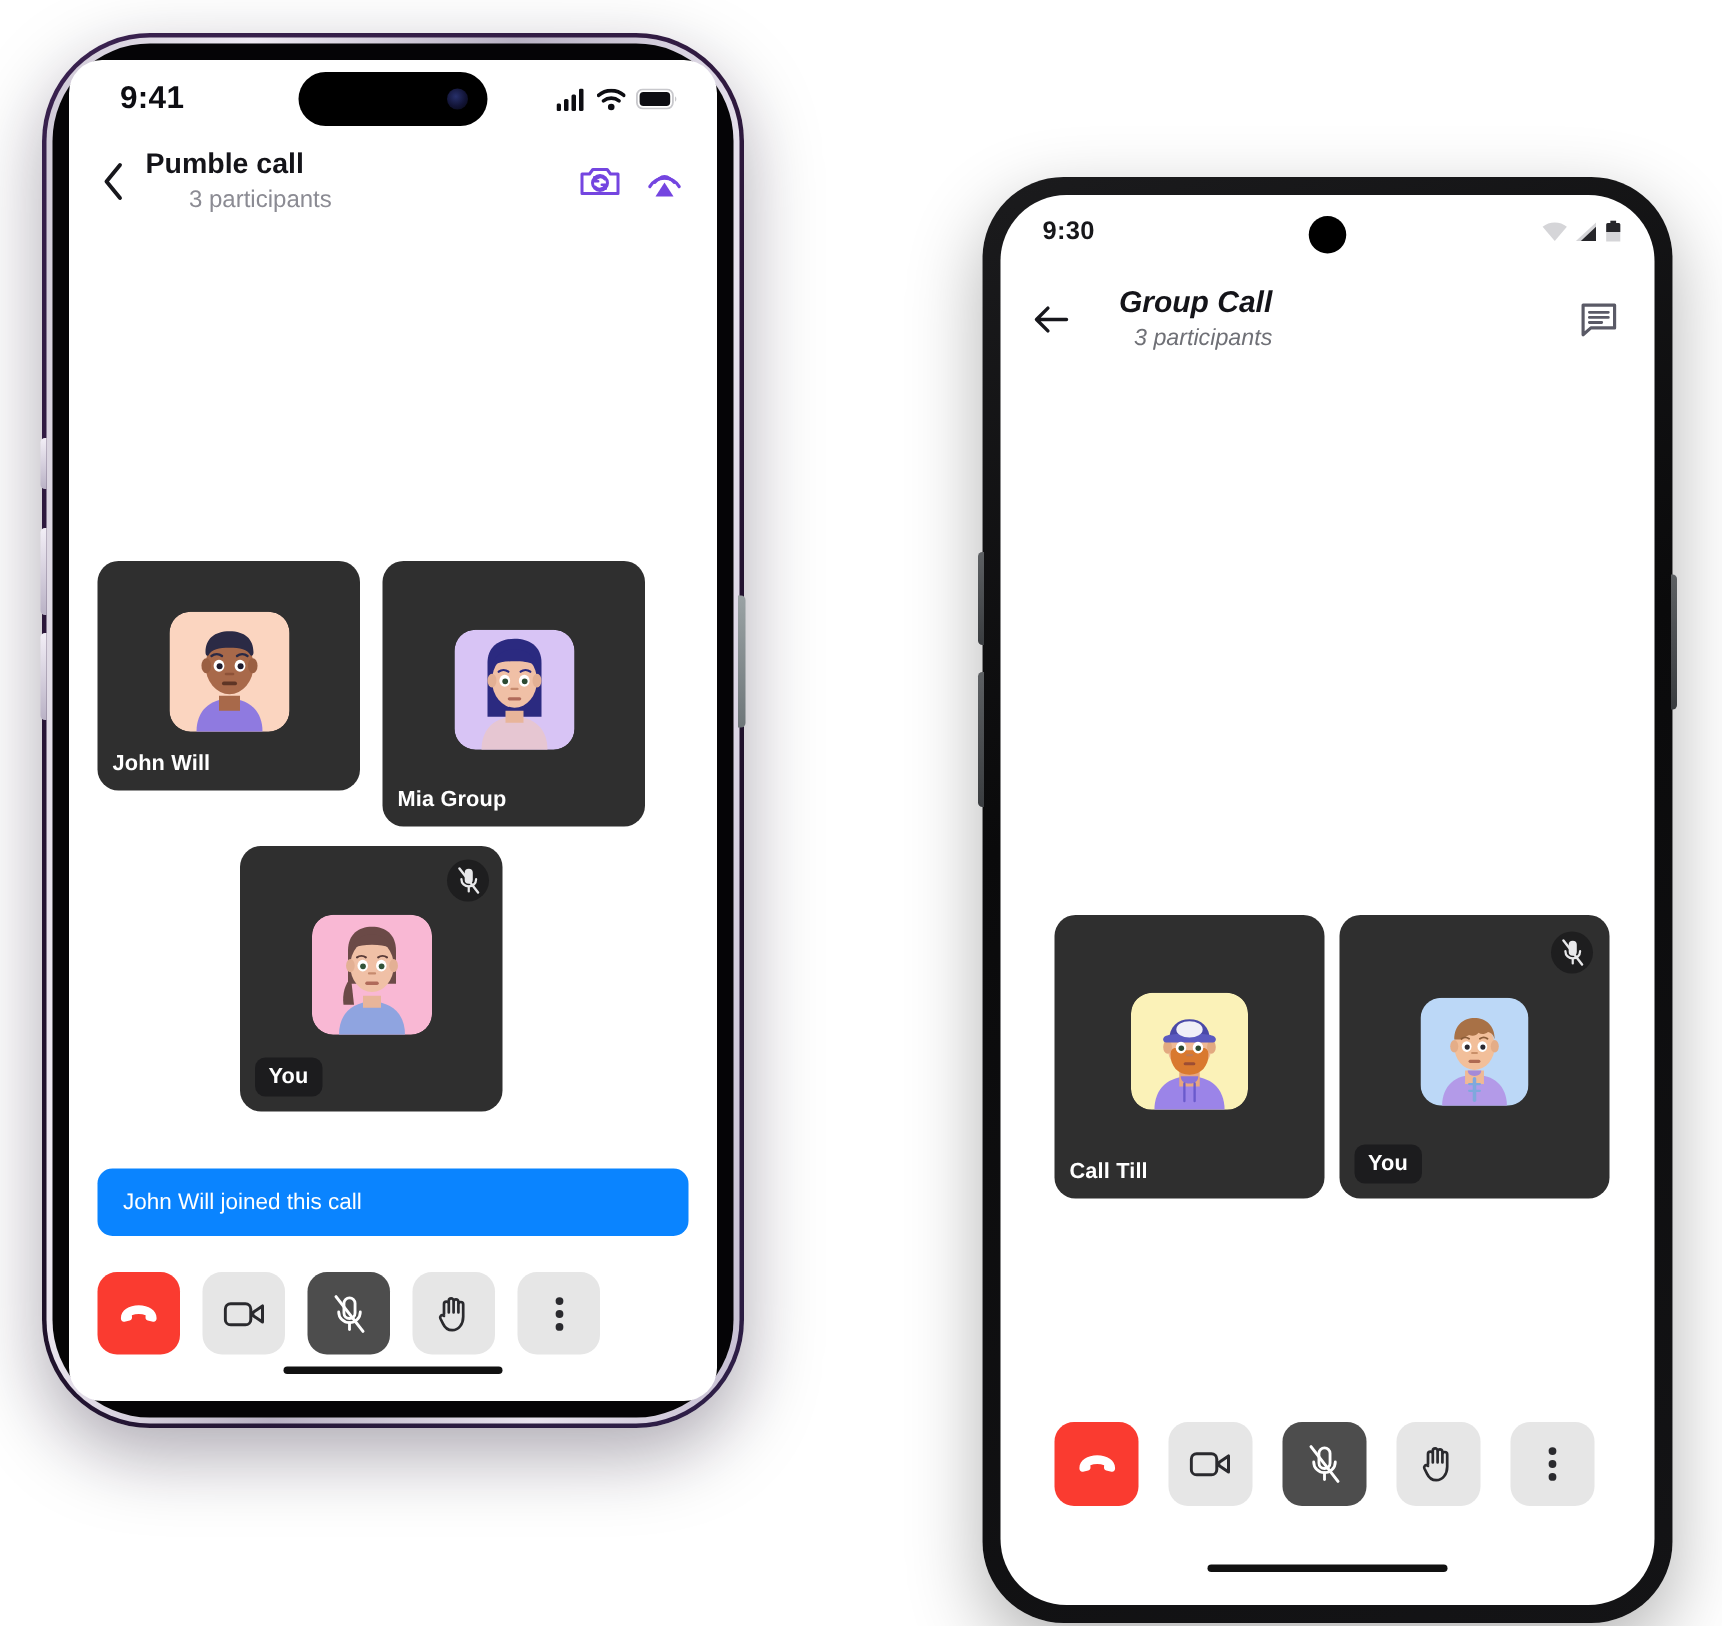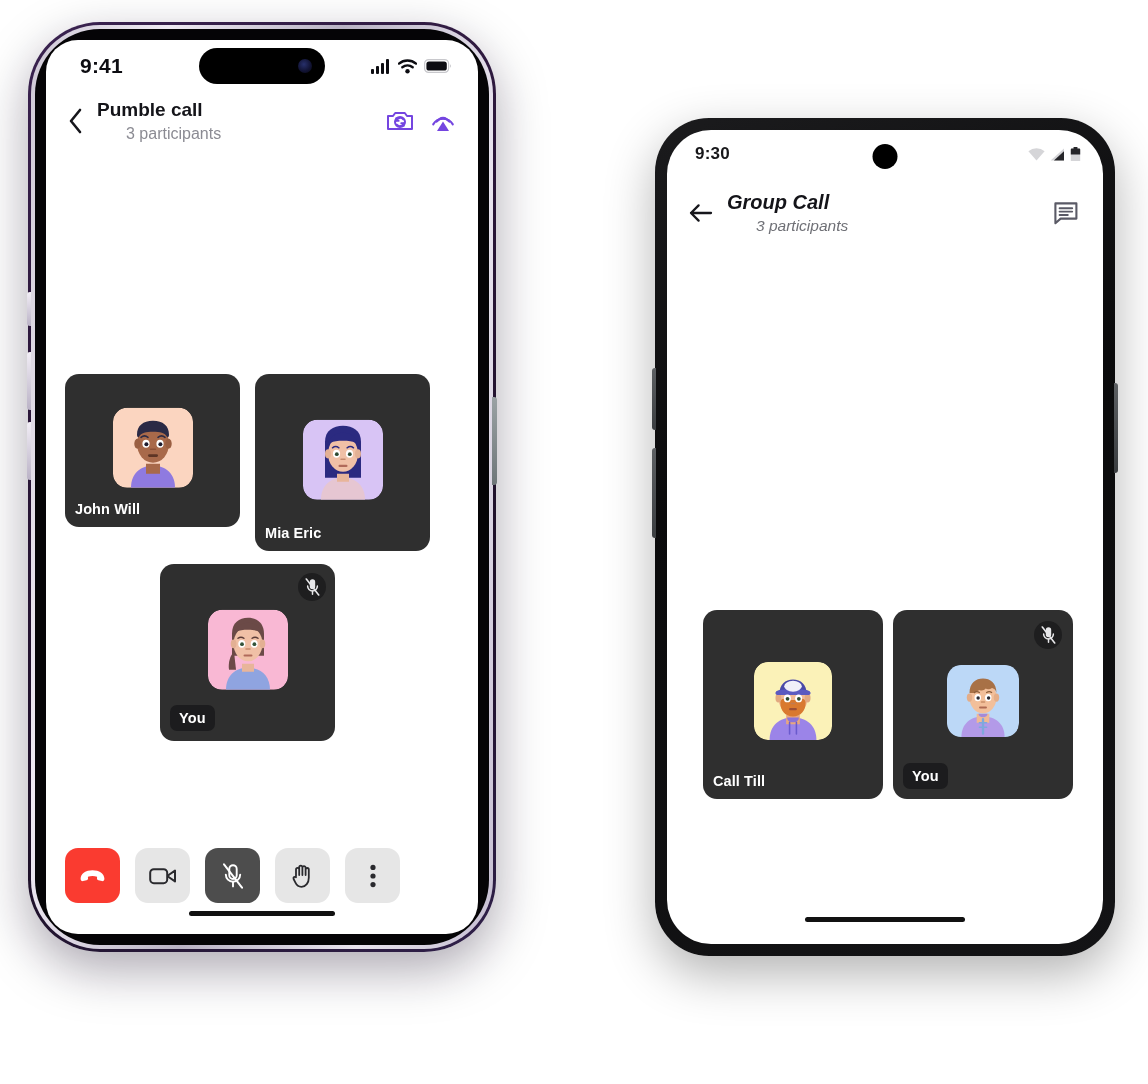--- a/index.html
+++ b/index.html
@@ -25,38 +25,39 @@
     border-radius: 69px;
     background: linear-gradient(100deg,#cfc9d6 0%, #efeaf3 22%, #b9b2c4 50%, #e8e3ee 78%, #c6bfd2 100%);
   }
   .iphone-black {
     position: absolute; inset: 7px;
     border-radius: 65px;
     background: #050406;
   }
   .iphone-screen {
     position: absolute; left: 18px; top: 18px; right: 18px; bottom: 18px;
-    border-radius: 32px;
+    border-radius: 22px;
     background: #ffffff;
     overflow: hidden;
   }
   .btn-side { position: absolute; background: linear-gradient(180deg,#f2eef6,#bab2c6); }
   .ip-silent { left: -1px; top: 270px; width: 4px; height: 34px; border-radius: 3px 0 0 3px; }
   .ip-volup  { left: -1px; top: 330px; width: 4px; height: 58px; border-radius: 3px 0 0 3px; }
   .ip-voldn  { left: -1px; top: 400px; width: 4px; height: 58px; border-radius: 3px 0 0 3px; }
   .ip-power  { right: -1px; top: 375px; width: 5px; height: 88px; border-radius: 0 3px 3px 0;
                background: linear-gradient(180deg,#9aa2a4,#6e7679); }
 
   
   .android {
     position: absolute; left: 655px; top: 118px;
-    width: 460px; height: 838px;
+    width: 460px; height: 964px;
     border-radius: 54px;
     background: linear-gradient(160deg,#1b1b1d 0%, #0a0a0b 40%, #141416 100%);
     box-shadow: 0 18px 50px rgba(0,0,0,.3);
+    text-align: right;
   }
   .android-screen {
     position: absolute; left: 12px; top: 12px; right: 12px; bottom: 12px;
     border-radius: 44px; background: #ffffff; overflow: hidden;
   }
   .an-btn { position: absolute; background: linear-gradient(180deg,#5d6063,#3a3d40); }
   .an-voldn { left: -3px; top: 250px; width: 4px; height: 62px; border-radius: 3px 0 0 3px; }
   .an-volup { left: -3px; top: 330px; width: 4px; height: 90px; border-radius: 3px 0 0 3px; }
   .an-power { right: -3px; top: 265px; width: 4px; height: 90px; border-radius: 0 3px 3px 0; }
 
@@ -235,21 +236,21 @@
               <path d="M24 30c0-11 7-17 16-17s16 6 16 17c0-7-5-9-16-9s-16 2-16 9z" fill="#2b2a80"></path>
               <ellipse cx="33.5" cy="34" rx="3.6" ry="4" fill="#fff"></ellipse>
               <ellipse cx="46.5" cy="34" rx="3.6" ry="4" fill="#fff"></ellipse>
               <circle cx="33.8" cy="34.4" r="1.9" fill="#2c4a32"></circle>
               <circle cx="46.8" cy="34.4" r="1.9" fill="#2c4a32"></circle>
               <path d="M29.5 28c1.8-1.4 4.5-1.4 6.4 0M44.1 28c1.9-1.4 4.6-1.4 6.4 0" stroke="#2b2a80" stroke-width="1.5" fill="none" stroke-linecap="round"></path>
               <path d="M38 39.5h4" stroke="#c68a6e" stroke-width="1.5" stroke-linecap="round"></path>
               <rect x="35.5" y="45" width="9" height="2.2" rx="1.1" fill="#b06a5a"></rect>
             </svg>
           </div>
-          <div class="tile-name">Mia Eric</div>
+          <div class="tile-name">Mia Group</div>
         </div>
 
         <div class="tile" style="left:114px; top:420px; width:175px; height:177px;">
           <div class="mute-badge">
             <svg width="15" height="18" viewBox="0 0 15 18">
               <path d="M7.5 1.2a2.7 2.7 0 0 1 2.7 2.7v4.6a2.7 2.7 0 0 1-5.4 0V3.9A2.7 2.7 0 0 1 7.5 1.2z" fill="#e8e8ea"></path>
               <path d="M2.6 8.1a4.9 4.9 0 0 0 9.8 0" stroke="#e8e8ea" stroke-width="1.5" fill="none" stroke-linecap="round"></path>
               <path d="M7.5 13v3.3" stroke="#e8e8ea" stroke-width="1.5" stroke-linecap="round"></path>
               <path d="M1.3 1 13.7 17" stroke="#e8e8ea" stroke-width="1.6" stroke-linecap="round"></path>
             </svg>
@@ -271,20 +272,23 @@
               <circle cx="46.4" cy="34.4" r="1.9" fill="#33543a"></circle>
               <path d="M30 28.5c1.7-1.3 4.2-1.3 5.9 0M44.1 28.5c1.7-1.3 4.2-1.3 5.9 0" stroke="#5a3b38" stroke-width="1.4" fill="none" stroke-linecap="round"></path>
               <path d="M38 39.2h4" stroke="#c68a6e" stroke-width="1.5" stroke-linecap="round"></path>
               <rect x="35.5" y="44.6" width="9" height="2.2" rx="1.1" fill="#b06a5a"></rect>
             </svg>
           </div>
           <div class="tile-name chip">You</div>
         </div>
       </div>
 
+      <div class="banner" style="top:739px;">
+        <span>John Will joined this call</span>
+      </div>
 
       <div class="controls" style="left:19px; right:19px; top:808px; gap:15px;">
         <div class="ctl end" style="width:55px;height:55px;">
           <svg width="27" height="14" viewBox="0 0 27 14">
             <path d="M1.6 9.8C1.6 4.4 7 1.2 13.5 1.2S25.4 4.4 25.4 9.8c0 1.6-1.1 2.6-2.4 2.3l-3.5-.8c-1.1-.3-1.6-1.1-1.5-2.1l.1-1.4c-1.4-.5-3-.8-4.6-.8s-3.2.3-4.6.8l.1 1.4c.1 1-.4 1.8-1.5 2.1l-3.5.8c-1.3.3-2.4-.7-2.4-2.3z" fill="#fff"></path>
           </svg>
         </div>
         <div class="ctl" style="width:55px;height:55px;">
           <svg width="28" height="20" viewBox="0 0 28 20">
             <rect x="1.2" y="3.2" width="17" height="14" rx="3.6" fill="none" stroke="#2a2a2e" stroke-width="2"></rect>

